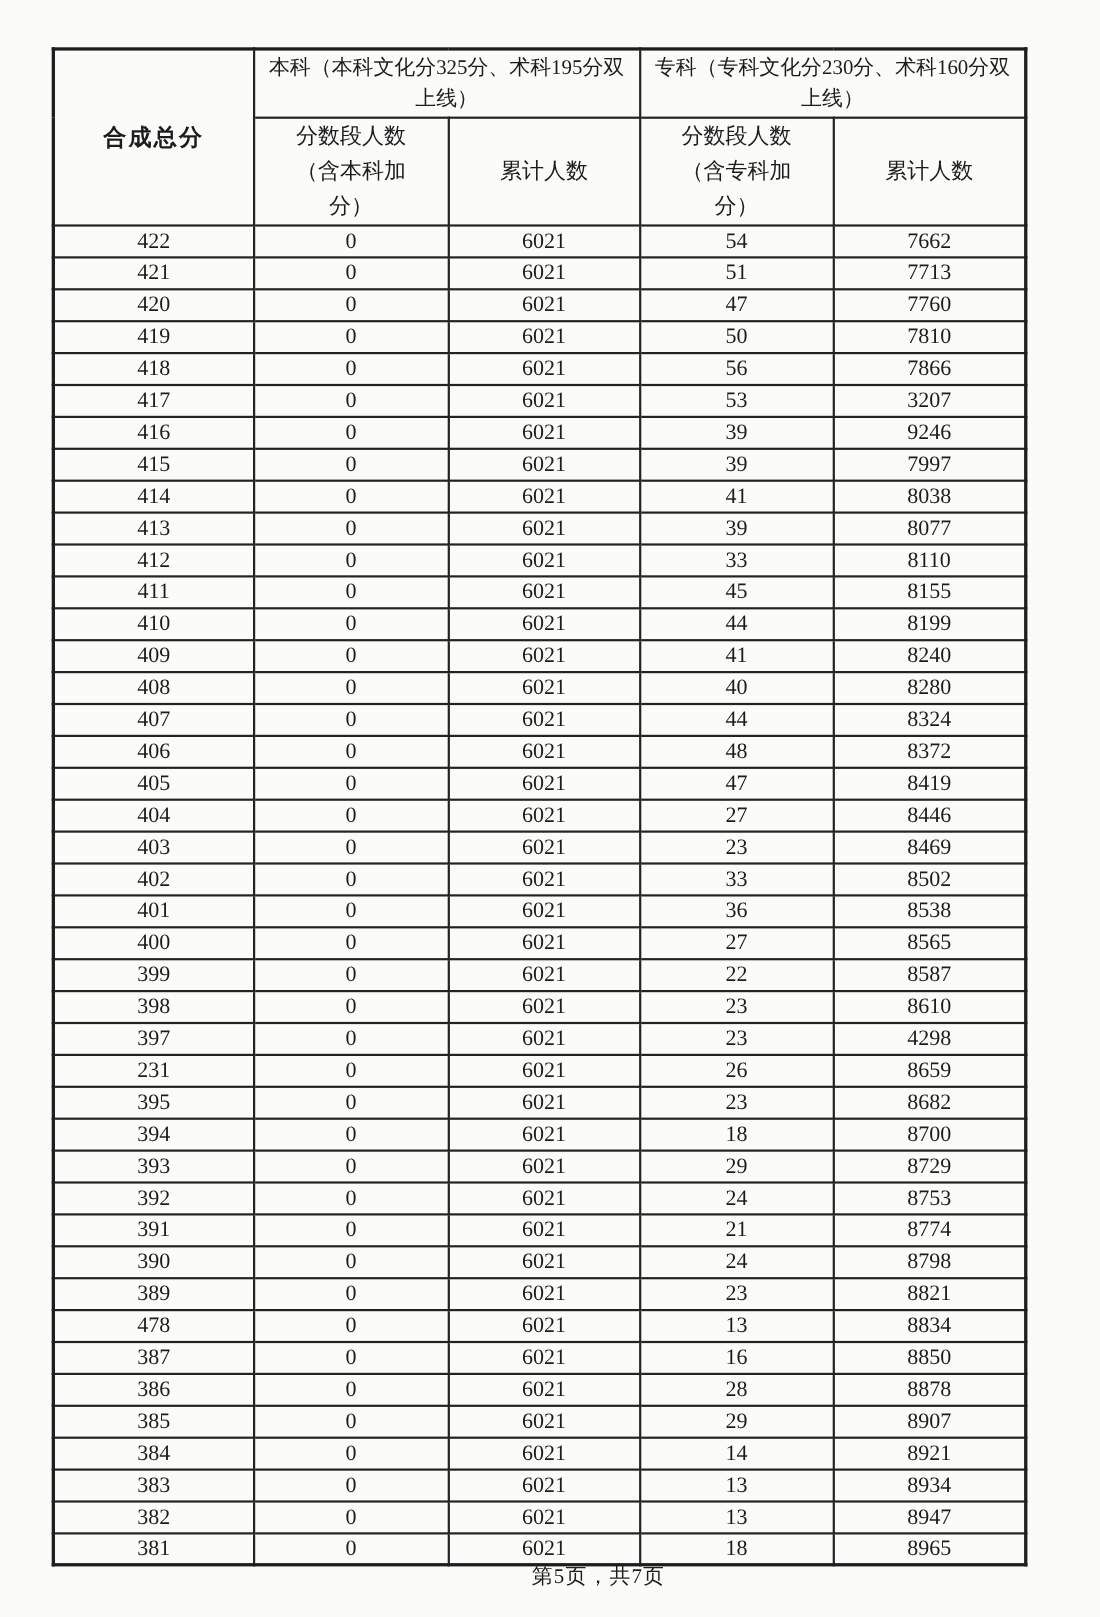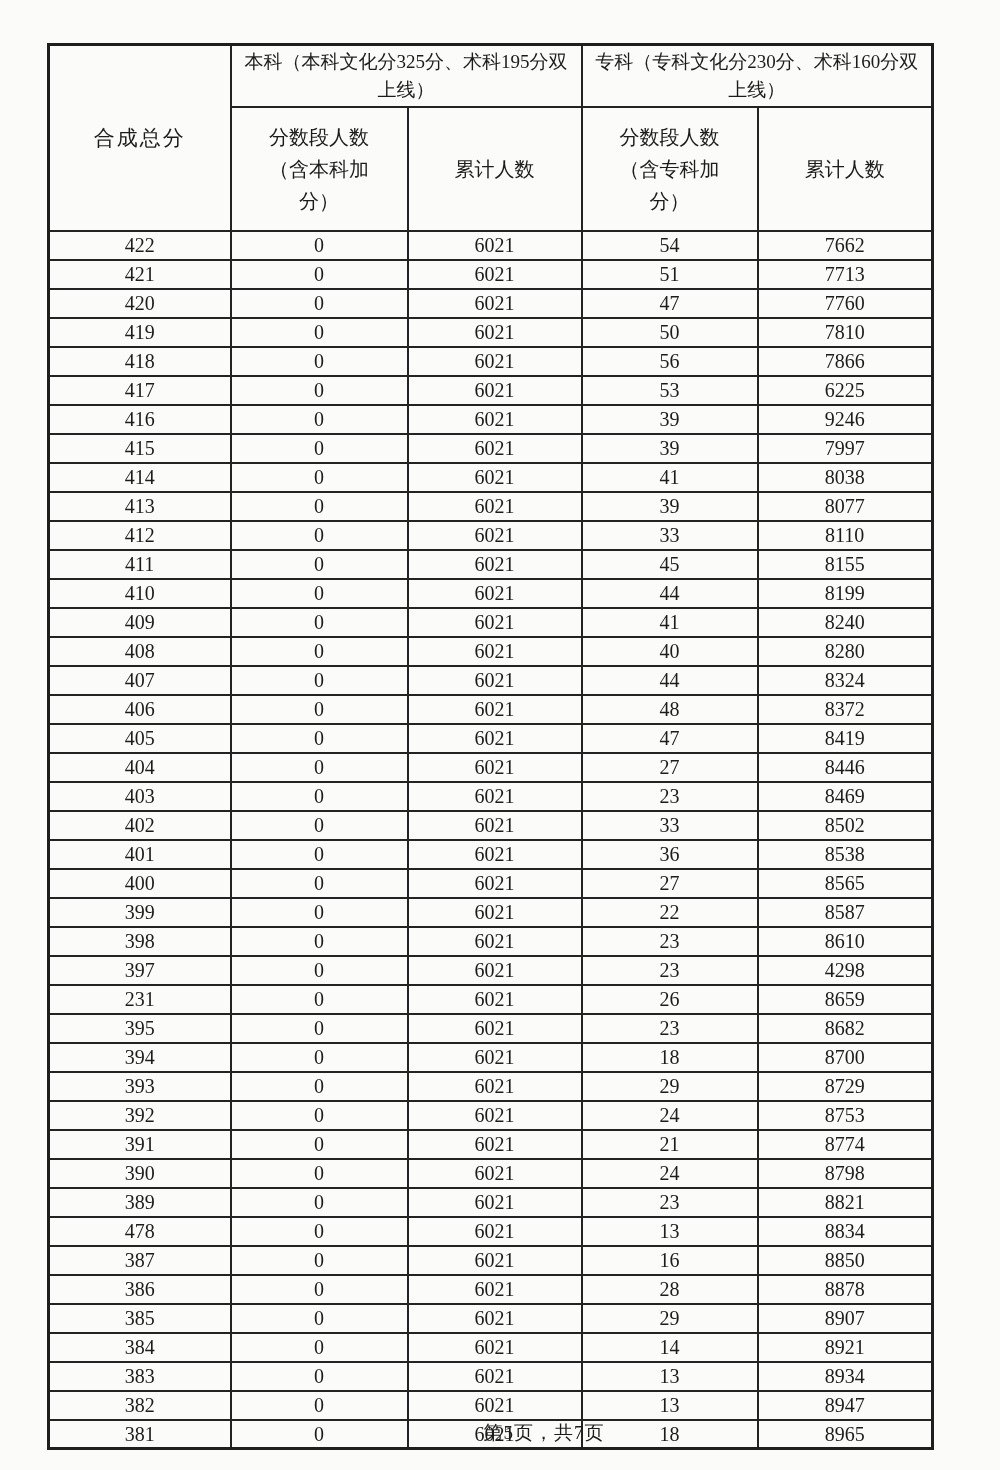--- a/index.html
+++ b/index.html
@@ -38,26 +38,27 @@
     height: 62px;
     font-size: 19px;
     line-height: 1.45;
     padding: 0 4px;
   }
 
   .score-table thead th.sub-header {
     height: 86px;
     font-size: 20px;
     line-height: 1.6;
-    padding: 13px 24px;
+    padding: 0 24px;
   }
 
   .score-table thead th.corner-header {
     font-size: 21px;
     letter-spacing: 2px;
+    font-weight: bold;
   }
 
   .score-table tbody td {
     height: 29px;
     font-size: 20px;
     line-height: 1;
     padding: 0;
   }
 
   .page-footer {
@@ -129,21 +130,21 @@
         <td>0</td>
         <td>6021</td>
         <td>56</td>
         <td>7866</td>
       </tr>
       <tr>
         <td>417</td>
         <td>0</td>
         <td>6021</td>
         <td>53</td>
-        <td>6225</td>
+        <td>3207</td>
       </tr>
       <tr>
         <td>416</td>
         <td>0</td>
         <td>6021</td>
         <td>39</td>
         <td>9246</td>
       </tr>
       <tr>
         <td>415</td>

